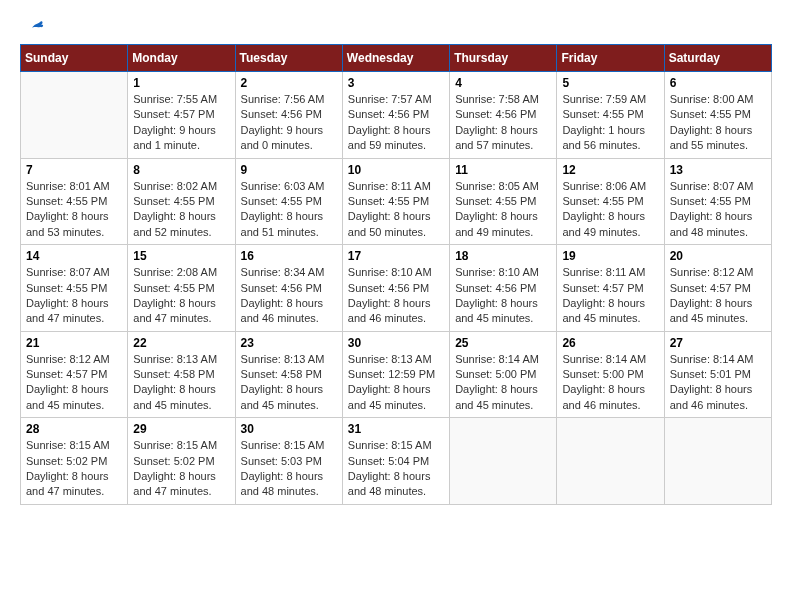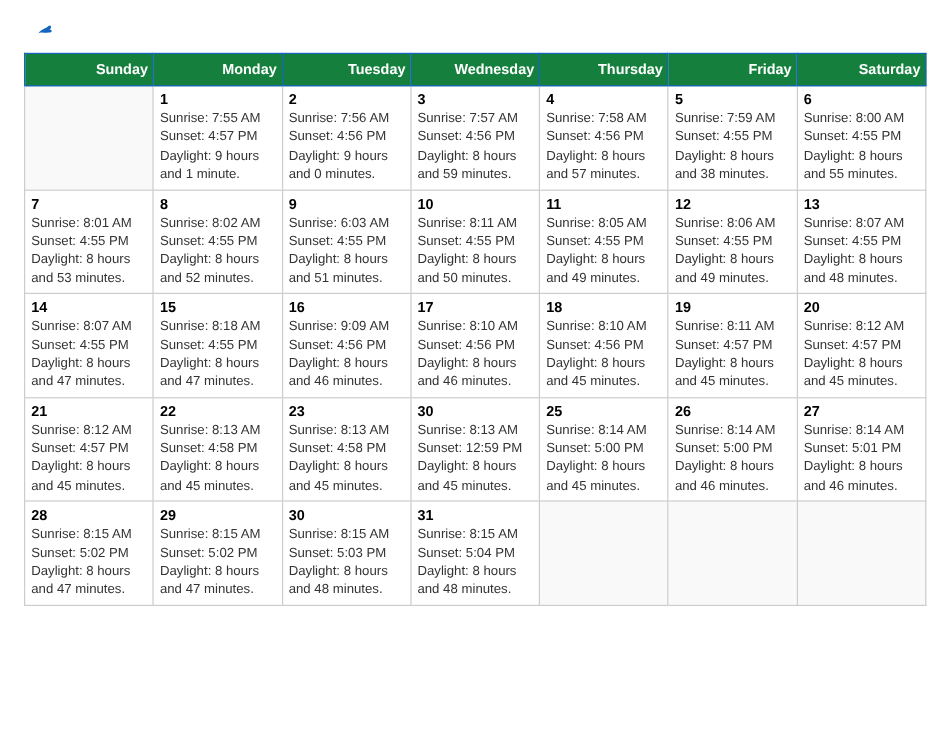--- a/index.html
+++ b/index.html
@@ -32,24 +32,24 @@
     .subtitle {
       font-size: 14px;
       color: #555;
     }
     .calendar {
       width: 100%;
       border-collapse: collapse;
       font-size: 11px;
     }
     .calendar th {
-      background-color: #15803d;
+      background-color: #7f1d1d;
       color: #fff;
       padding: 6px 4px;
-      text-align: right;
+      text-align: left;
       font-size: 12px;
       border: 1px solid #1565c0;
     }
     .calendar td {
       border: 1px solid #ccc;
       vertical-align: top;
       padding: 4px 5px;
       width: calc(100% / 7);
       height: 85px;
       background: #fff;
@@ -133,21 +133,21 @@
           <span>Sunrise: 7:58 AM</span><br>
           <span>Sunset: 4:56 PM</span><br>
           <span>Daylight: 8 hours and 57 minutes.</span>
         </div>
         </td>
         <td>
           <span class="day-num">5</span>
         <div class="day-info">
           <span>Sunrise: 7:59 AM</span><br>
           <span>Sunset: 4:55 PM</span><br>
-          <span>Daylight: 8 hours and 38 minutes.</span>
+          <span>Daylight: 1 hours and 56 minutes.</span>
         </div>
         </td>
         <td>
           <span class="day-num">6</span>
         <div class="day-info">
           <span>Sunrise: 8:00 AM</span><br>
           <span>Sunset: 4:55 PM</span><br>
           <span>Daylight: 8 hours and 55 minutes.</span>
         </div>
         </td>
@@ -215,29 +215,29 @@
           <span class="day-num">14</span>
         <div class="day-info">
           <span>Sunrise: 8:07 AM</span><br>
           <span>Sunset: 4:55 PM</span><br>
           <span>Daylight: 8 hours and 47 minutes.</span>
         </div>
         </td>
         <td>
           <span class="day-num">15</span>
         <div class="day-info">
-          <span>Sunrise: 8:18 AM</span><br>
+          <span>Sunrise: 2:08 AM</span><br>
           <span>Sunset: 4:55 PM</span><br>
           <span>Daylight: 8 hours and 47 minutes.</span>
         </div>
         </td>
         <td>
           <span class="day-num">16</span>
         <div class="day-info">
-          <span>Sunrise: 9:09 AM</span><br>
+          <span>Sunrise: 8:34 AM</span><br>
           <span>Sunset: 4:56 PM</span><br>
           <span>Daylight: 8 hours and 46 minutes.</span>
         </div>
         </td>
         <td>
           <span class="day-num">17</span>
         <div class="day-info">
           <span>Sunrise: 8:10 AM</span><br>
           <span>Sunset: 4:56 PM</span><br>
           <span>Daylight: 8 hours and 46 minutes.</span>

